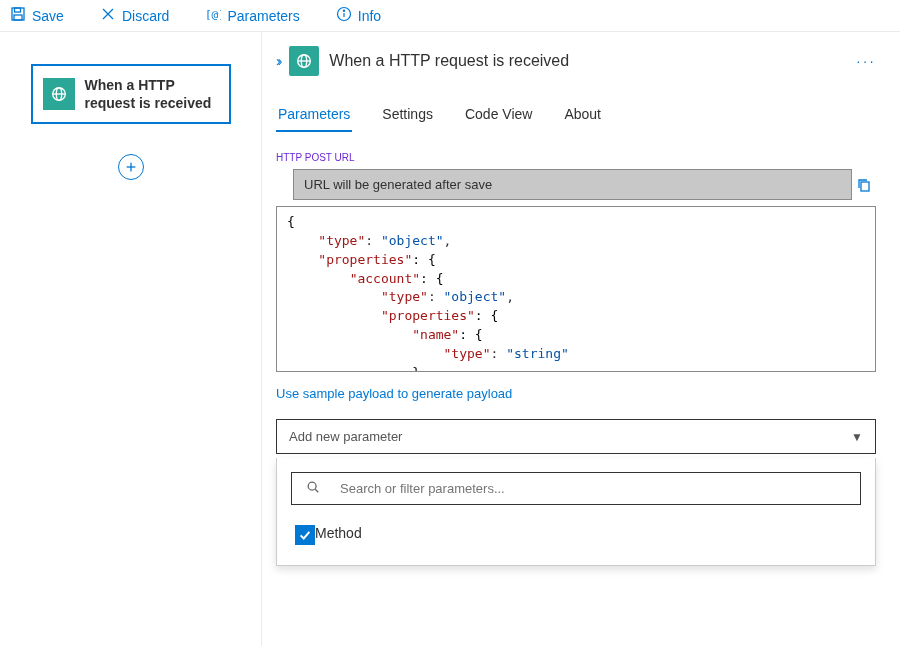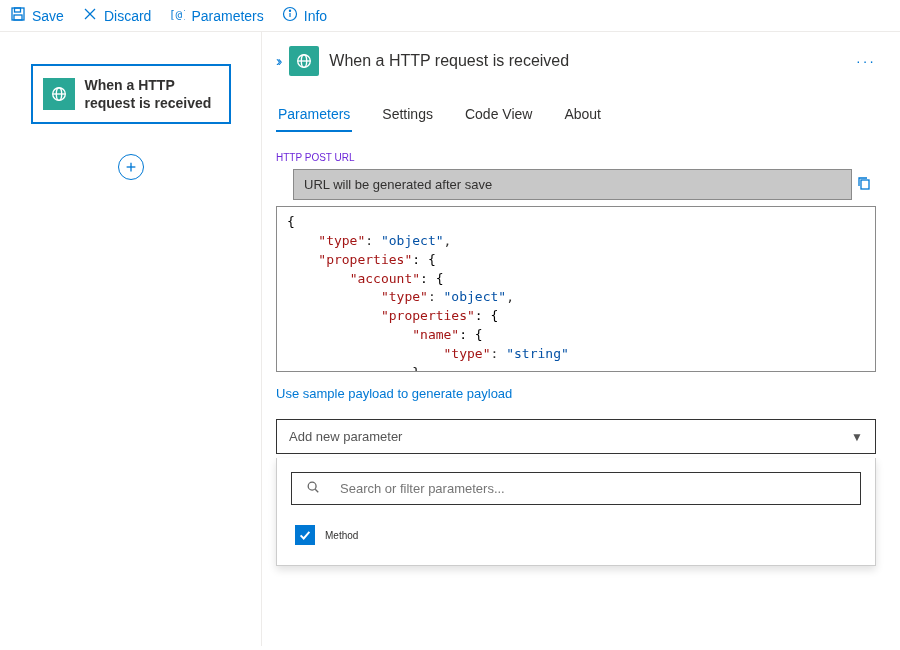--- a/index.html
+++ b/index.html
@@ -10,21 +10,21 @@
     background: #fff;
     width: 900px;
     height: 650px;
     overflow: hidden;
   }
   .toolbar {
     display: flex;
     align-items: center;
     padding: 6px 10px;
     border-bottom: 1px solid #edebe9;
-    gap: 18px;
+    gap: 36px;
   }
   .toolbar-btn {
     display: flex;
     align-items: center;
     gap: 6px;
     color: #0078d4;
     cursor: pointer;
     font-size: 14px;
   }
   .toolbar-btn svg { width: 16px; height: 16px; }
@@ -113,21 +113,21 @@
     position: absolute;
     bottom: 0; left: 0; right: 0;
     height: 2px;
     background: #0078d4;
   }
   .section-label {
     font-size: 10px;
     color: #6d28d9;
     margin: 20px 0 6px 6px;
   }
-  .url-row { display: flex; align-items: center; gap: 0; margin-left: 6px; padding-left: 17px; }
+  .url-row { display: flex; align-items: flex-end; gap: 0; margin-left: 6px; padding-left: 17px; }
   .url-field {
     flex: 1;
     background: #c8c8c8;
     border: 1px solid #8a8a8a;
     padding: 7px 10px;
     color: #323130;
     font-size: 13px;
   }
   .copy-btn { color: #0078d4; cursor: pointer; padding: 4px; }
   .copy-btn svg { width: 16px; height: 16px; }
@@ -179,24 +179,22 @@
     align-items: center;
     gap: 20px;
     margin-bottom: 14px;
   }
   .search-box input {
     border: none; outline: none; flex: 1; font-size: 13px;
     font-family: inherit;
   }
   .param-item {
     display: flex;
-    align-items: center;
-    gap: 10px;
     padding: 6px 4px;
-    font-size: 10px;
+    font-size: 14px;
   }
   .checkbox {
     width: 20px; height: 20px;
     border: 1px solid #333;
     display: flex; align-items: center; justify-content: center;
     cursor: pointer;
   }
   .checkbox.checked {
     background: #0078d4;
     border-color: #0078d4;

